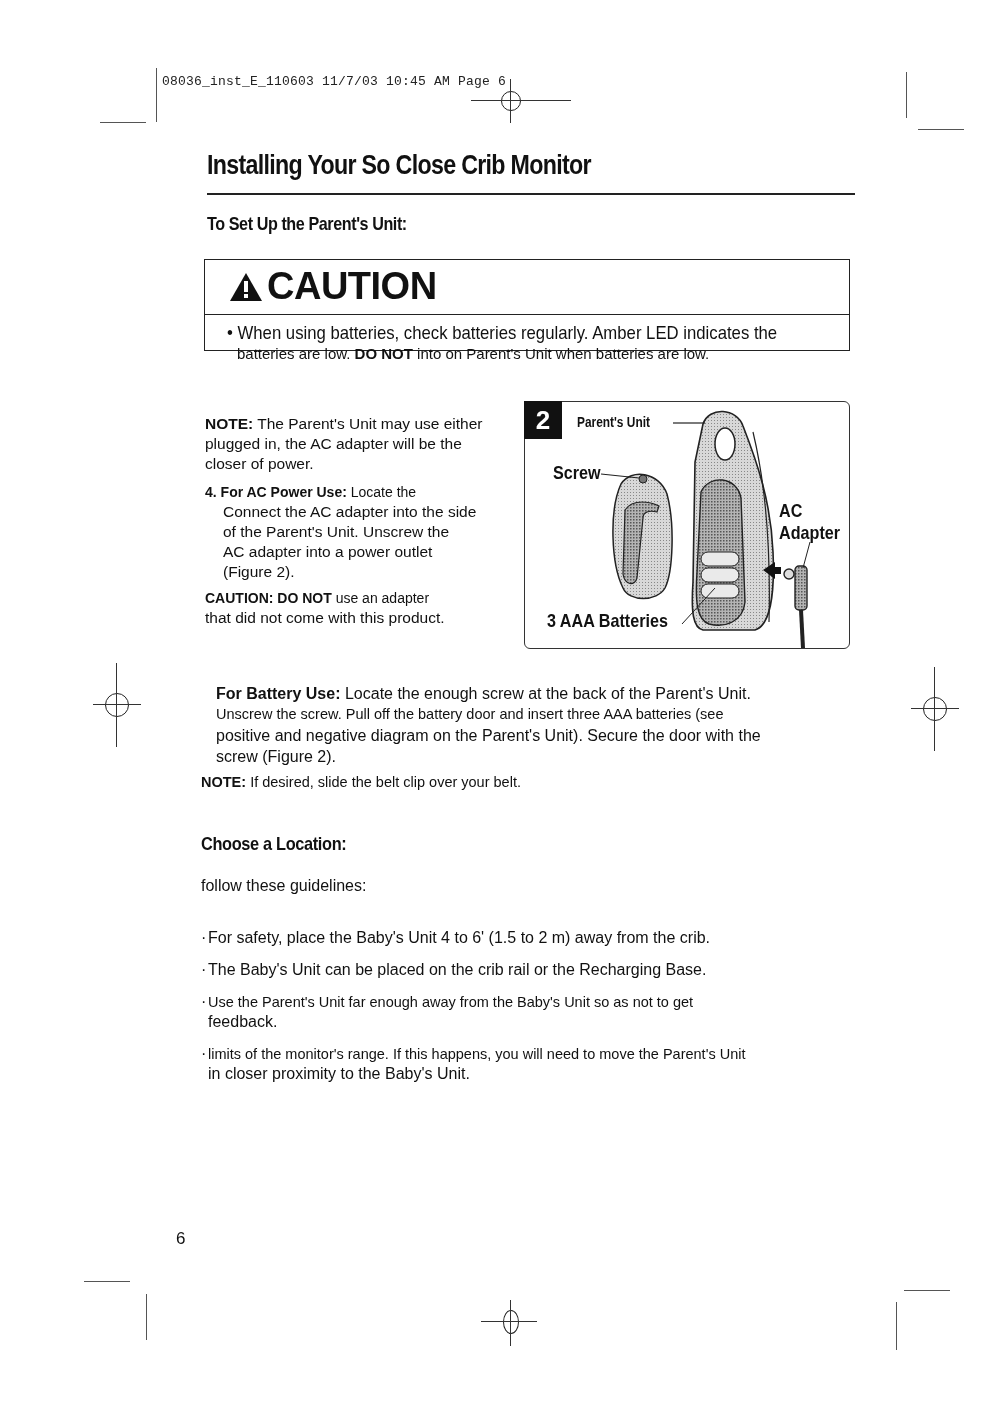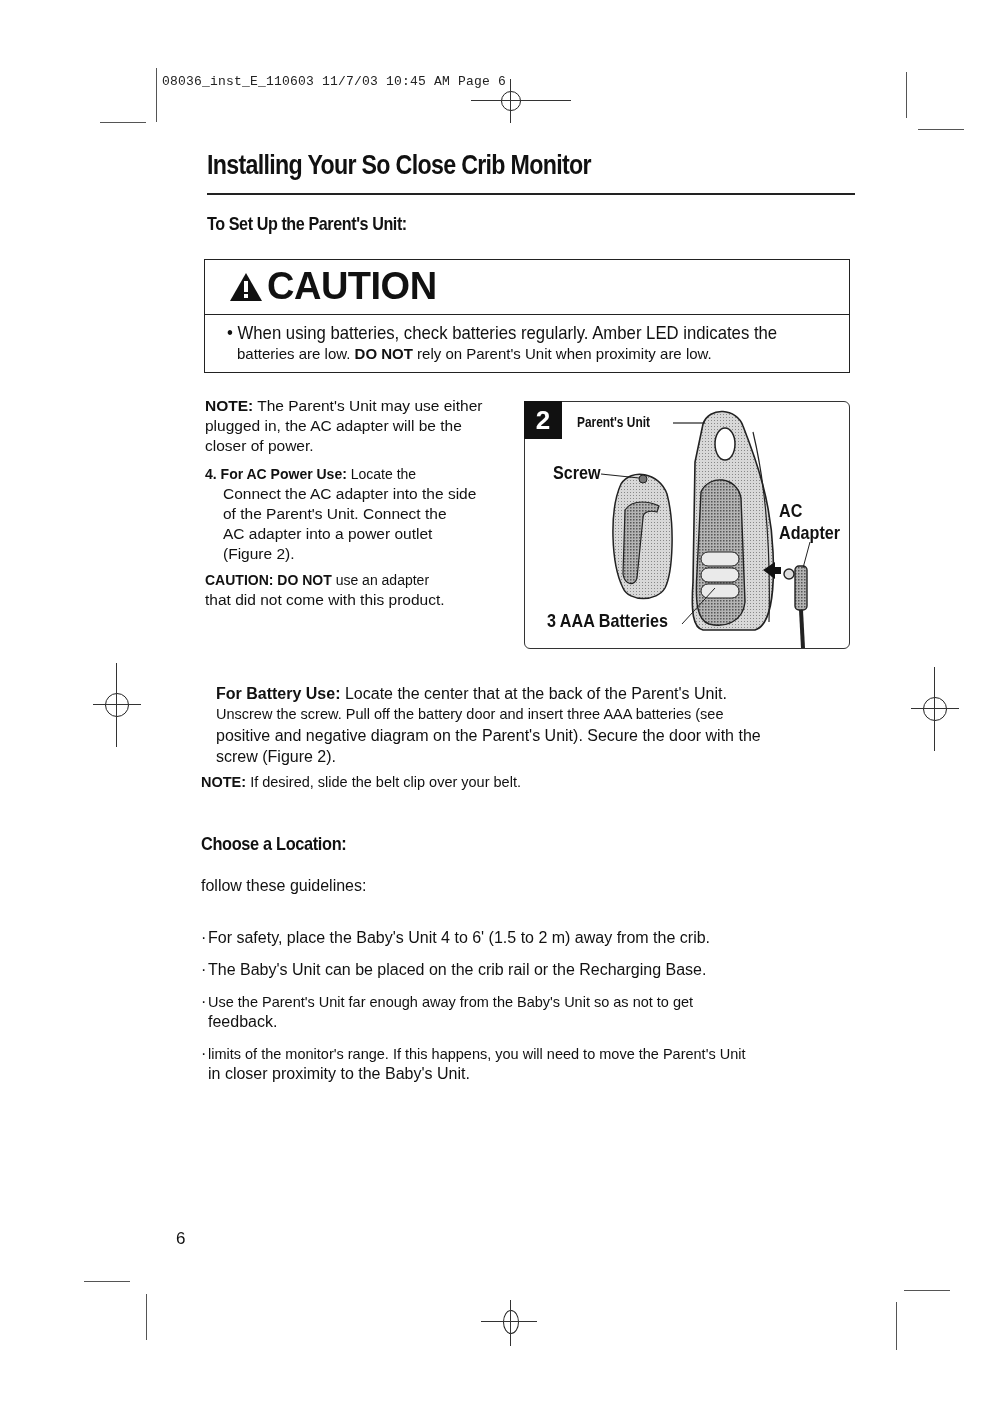--- a/index.html
+++ b/index.html
@@ -13,28 +13,28 @@
     .reg .ring { position: absolute; left: 0; top: 0; width: 22px; height: 22px; border: 1.4px solid #222; border-radius: 50%; }
     .reg .cross-h { position: absolute; left: -12px; top: 11px; width: 48px; height: 1px; background: #333; }
     .reg .cross-v { position: absolute; left: 11px; top: -30px; width: 1px; height: 84px; background: #333; }
 
     .slug { font-family: "Liberation Mono", monospace; font-size: 13px; left: 162px; top: 74px; letter-spacing: 0.2px; color: #222; white-space: nowrap; }
 
     .title { left: 207px; top: 150px; font-family: "Liberation Sans", sans-serif; font-weight: bold; font-size: 27px; letter-spacing: -0.8px; transform: scaleX(0.86); transform-origin: left top; white-space: nowrap; }
     .title-rule { left: 207px; top: 193px; width: 648px; height: 2px; background: #222; }
     .subhead { left: 207px; top: 213px; font-weight: bold; font-size: 19px; letter-spacing: -0.5px; transform: scaleX(0.85); transform-origin: left top; white-space: nowrap; }
 
-    .caution-box { left: 204px; top: 259px; width: 646px; height: 114px; border: 1.5px solid #222; box-sizing: border-box; }
+    .caution-box { left: 204px; top: 259px; width: 646px; height: 92px; border: 1.5px solid #222; box-sizing: border-box; }
     .caution-head { position: absolute; left: 0; top: 0; right: 0; height: 54px; border-bottom: 1.5px solid #222; }
     .caution-icon { position: absolute; left: 24px; top: 12px; width: 34px; height: 30px; }
     .caution-word { position: absolute; left: 62px; top: 5px; font-size: 38px; font-weight: bold; letter-spacing: -0.5px; }
     .caution-body { position: absolute; left: 22px; top: 62px; right: 10px; font-size: 19px; line-height: 21px; }
     .caution-body .l1 { display: block; white-space: nowrap; transform: scaleX(0.88); transform-origin: left top; }
     .caution-body .l2 { display: block; font-size: 15px; white-space: nowrap; padding-left: 10px; }
-    .col-left { left: 205px; top: 396px; width: 300px; font-size: 15.5px; line-height: 20px; }
+    .col-left { left: 205px; top: 414px; width: 300px; font-size: 15.5px; line-height: 20px; }
     .col-left p { margin: 0 0 8px 0; }
     .col-left .block { display: block; white-space: nowrap; }
 
     .figure { left: 524px; top: 401px; width: 326px; height: 248px; border: 1.5px solid #333; border-radius: 6px; box-sizing: border-box; }
     .fig-num { position: absolute; left: -1px; top: -1px; width: 38px; height: 38px; background: #111; color: #fff; font-weight: bold; font-size: 26px; text-align: center; line-height: 38px; }
     .fig-label { position: absolute; font-weight: bold; color: #111; white-space: nowrap; transform: scaleX(0.85); transform-origin: left top; }
     .fig-svg { position: absolute; left: 0; top: 0; }
 
     .battery-block { left: 216px; top: 683px; width: 640px; font-size: 16px; line-height: 21px; }
     .battery-block span.line { display: block; white-space: nowrap; }
@@ -92,34 +92,34 @@
   <div class="caution-head">
     <svg class="caution-icon" viewBox="0 0 34 30">
       <polygon points="17,1 33,29 1,29" fill="#111"></polygon>
       <rect x="15" y="9" width="4" height="11" fill="#fff"></rect>
       <rect x="15" y="22" width="4" height="4" fill="#fff"></rect>
     </svg>
     <span class="caution-word">CAUTION</span>
   </div>
   <div class="caution-body">
     <span class="l1"><span>•</span> <span>When using batteries, check batteries regularly. Amber LED indicates the</span></span>
-    <span class="l2"><span>batteries are low. </span><b>DO NOT</b><span> rely on Parent's Unit when proximity are low.</span></span>
+    <span class="l2"><span>batteries are low. </span><b>DO NOT</b><span> into on Parent's Unit when batteries are low.</span></span>
   </div>
 </div>
 
 <div class="abs col-left">
   <p>
     <span class="block"><b>NOTE:</b><span> The Parent's Unit may use either</span></span>
     <span class="block">plugged in, the AC adapter will be the</span>
     <span class="block">closer of power.</span>
   </p>
   <p style="margin-bottom:6px;">
     <span class="block" style="font-size:14px;"><b>4.</b> <b>For AC Power Use:</b><span> Locate the</span></span>
     <span class="block" style="padding-left:18px;">Connect the AC adapter into the side</span>
-    <span class="block" style="padding-left:18px;">of the Parent's Unit. Connect the</span>
+    <span class="block" style="padding-left:18px;">of the Parent's Unit. Unscrew the</span>
     <span class="block" style="padding-left:18px;">AC adapter into a power outlet</span>
     <span class="block" style="padding-left:18px;">(Figure 2).</span>
   </p>
   <p>
     <span class="block" style="font-size:14px;"><b>CAUTION: DO NOT</b><span> use an adapter</span></span>
     <span class="block">that did not come with this product.</span>
   </p>
 </div>
 
 <div class="abs figure">
@@ -165,21 +165,21 @@
   </svg>
   <div class="fig-num">2</div>
   <div class="fig-label" style="left:52px; top:12px; font-size:14px;">Parent's Unit</div>
   <div class="fig-label" style="left:28px; top:60px; font-size:19px;">Screw</div>
   <div class="fig-label" style="left:254px; top:98px; font-size:19px;">AC</div>
   <div class="fig-label" style="left:254px; top:120px; font-size:19px;">Adapter</div>
   <div class="fig-label" style="left:22px; top:208px; font-size:19px;">3 AAA Batteries</div>
 </div>
 
 <div class="abs battery-block">
-  <span class="line"><b>For Battery Use:</b><span> Locate the center that at the back of the Parent's Unit.</span></span>
+  <span class="line"><b>For Battery Use:</b><span> Locate the enough screw at the back of the Parent's Unit.</span></span>
   <span class="line" style="font-size:14.5px;">Unscrew the screw. Pull off the battery door and insert three AAA batteries (see</span>
   <span class="line">positive and negative diagram on the Parent's Unit). Secure the door with the</span>
   <span class="line">screw (Figure 2).</span>
 </div>
 <div class="abs note2">
   <b>NOTE:</b><span> If desired, slide the belt clip over your belt.</span>
 </div>
 
 <div class="abs h3">Choose a Location:</div>
 <div class="abs important">

